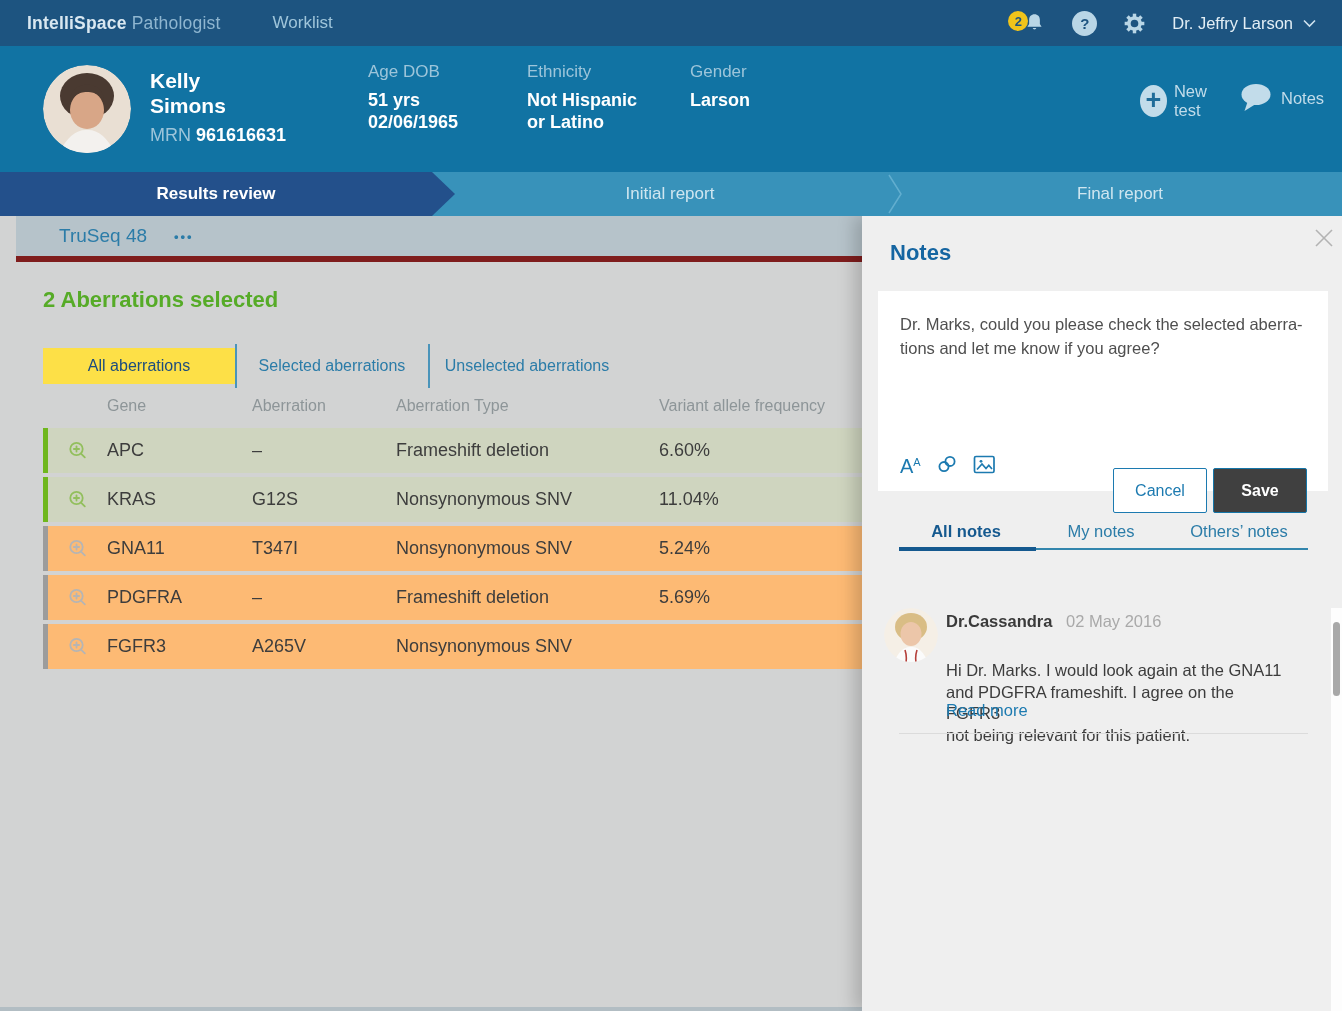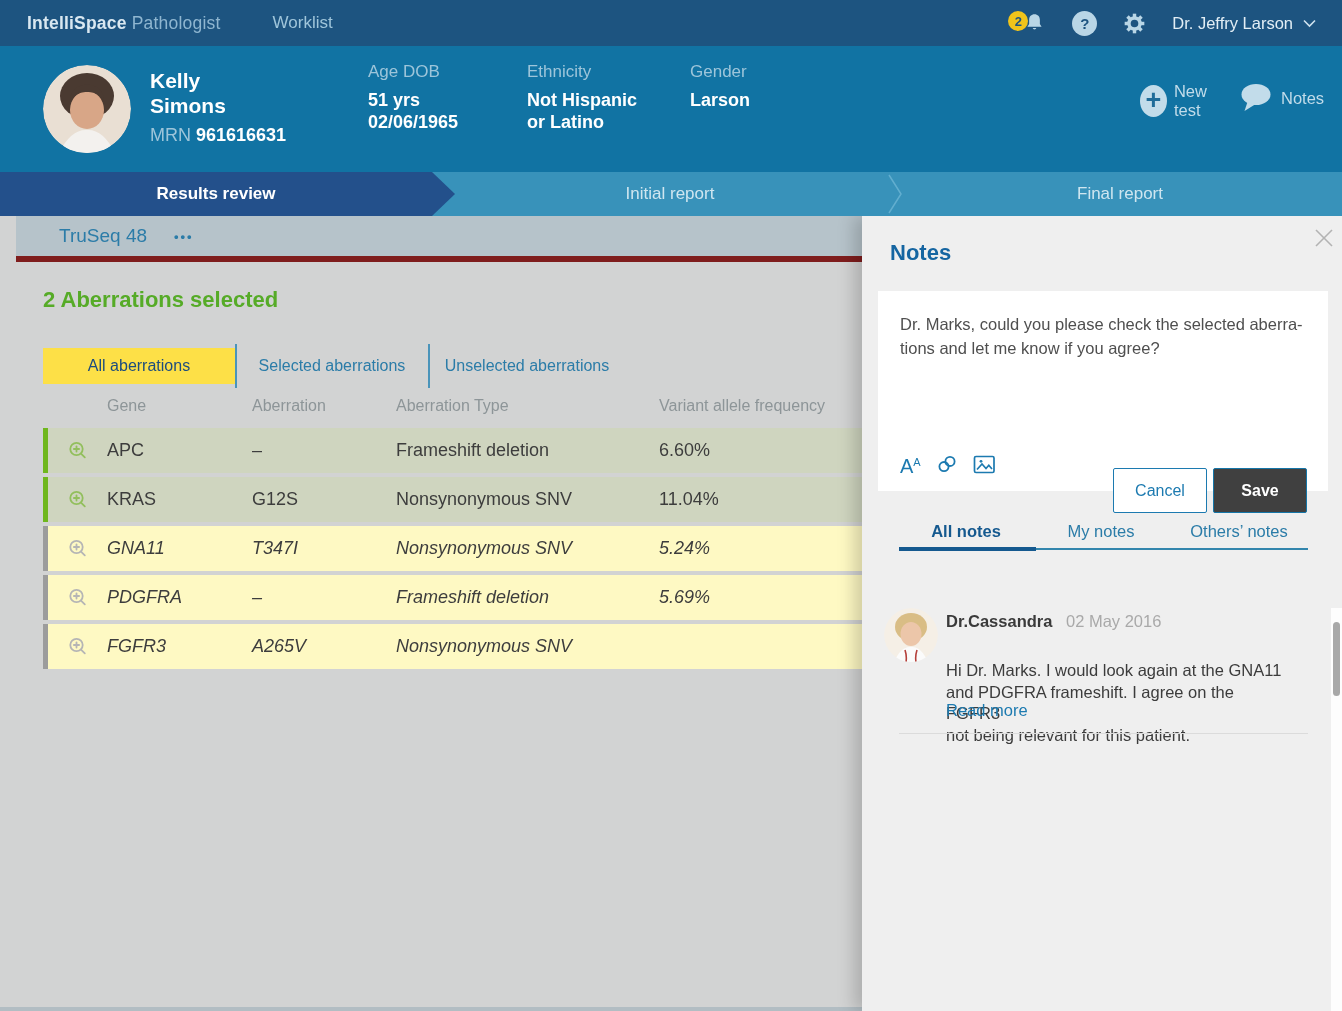--- a/index.html
+++ b/index.html
@@ -77,21 +77,21 @@
   .ab-tab-3 { left:429px; width:196px; }
   .vline { position:absolute; top:128px; width:2px; height:44px; background:#4a94ba; }
   .vline-1 { left:235px; } .vline-2 { left:428px; }
 
   .col-head { position:absolute; top:181px; color:#8d9598; font-size:16px; }
   .ch-gene { left:107px; } .ch-ab { left:252px; } .ch-type { left:396px; } .ch-vaf { left:659px; }
 
   .rows { position:absolute; left:43px; top:212px; width:819px; }
   .trow { position:relative; height:45px; margin-bottom:4px; cursor:pointer; }
   .trow-sel { background:#cfd5bf; border-left:5px solid #6fb71d; }
-  .trow-unsel { background:#fef9c3; border-left:5px solid #9c9c9c;font-style:italic; }
+  .trow-unsel { background:#fdba74; border-left:5px solid #9c9c9c; }
   .cell { position:absolute; top:0; height:45px; line-height:45px; font-size:18px; color:#3d3d3d; }
   .c-icon { left:18px; top:11px; height:24px; line-height:normal; }
   .c-gene { left:59px; } .c-ab { left:204px; } .c-type { left:348px; } .c-vaf { left:611px; }
   .zoom-sel { color:#92bf5c; } .zoom-unsel { color:#b5b5b5; }
   .bottom-strip { position:absolute; left:0; bottom:0; width:862px; height:4px; background:#b2bdc3; }
 
   
   .notes-panel { position:absolute; left:862px; top:216px; width:480px; height:795px; background:#efefef;
                  box-shadow:-8px 0 16px rgba(0,0,0,.18); z-index:8; }
   .np-close { position:absolute; left:452px; top:12px; cursor:pointer; display:flex; }

